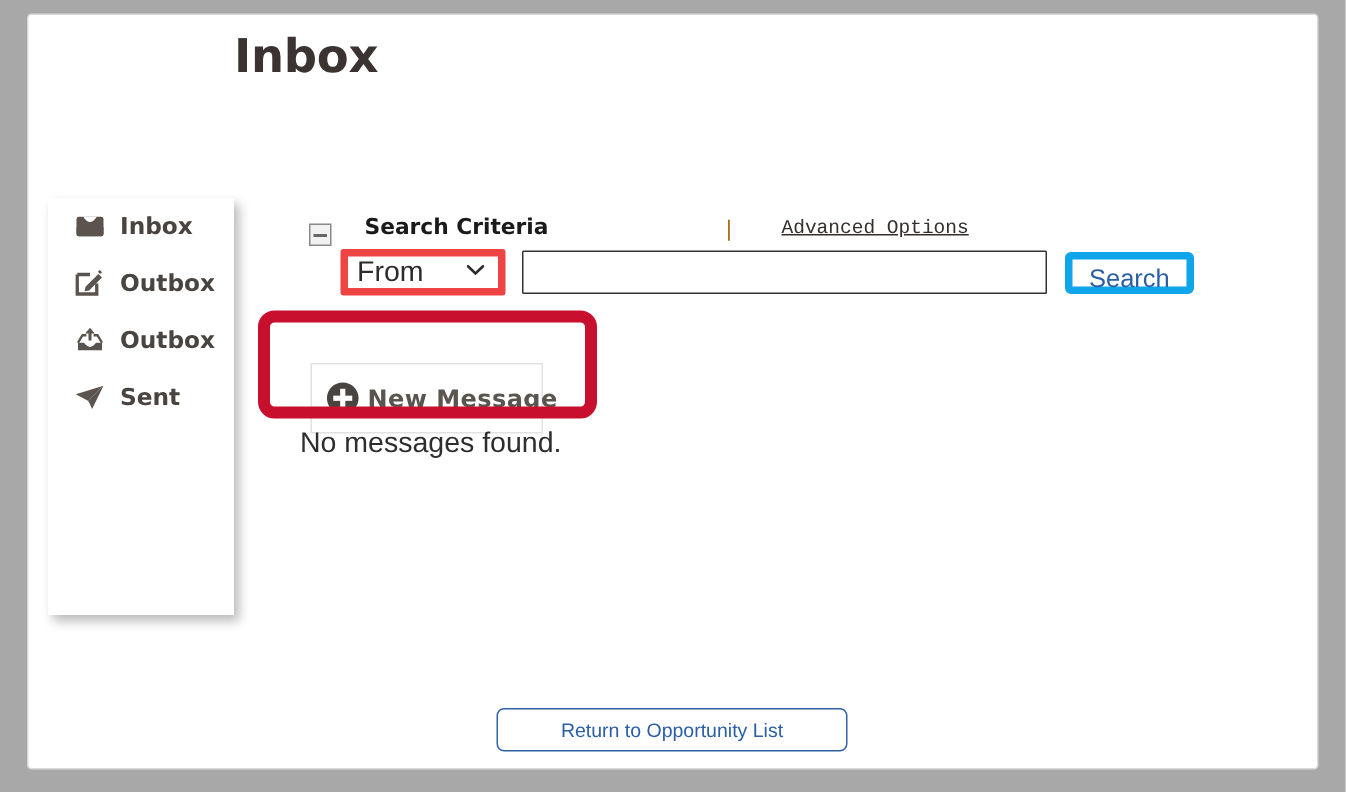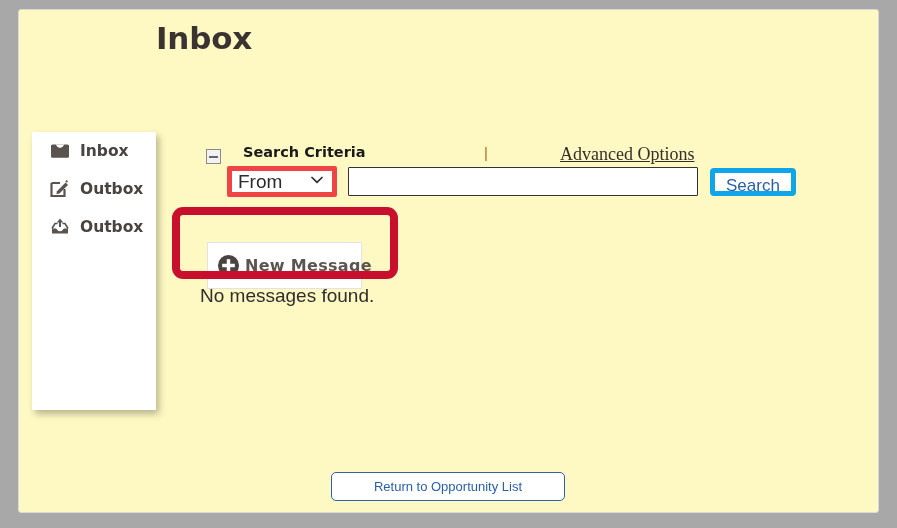--- a/index.html
+++ b/index.html
@@ -23,21 +23,21 @@
     height: 528px;
     background: #a8a8a8;
   }
 
   #page {
     position: absolute;
     left: 18px;
     top: 9px;
     width: 861px;
     height: 504px;
-    background: #fef9c3;
+    background: #ffffff;
     border: 1px solid #d9d9d9;
     border-radius: 3px;
     overflow: hidden;
   }
 
   
   #page-title {
     position: absolute;
     left: 137px;
     top: 10px;
@@ -116,27 +116,27 @@
   }
   #criteria-separator {
     position: absolute;
     left: 465px;
     top: 134px;
     font-size: 15px;
     color: #b06a18;
   }
   #advanced-options-link {
     position: absolute;
-    left: 541px;
+    left: 502px;
     top: 134px;
-    font-size: 18px;
+    font-size: 13px;
     color: #352e2b;
     text-decoration: underline;
     cursor: pointer;
-    font-family: Liberation Serif, serif;
+    font-family: Liberation Mono, monospace;
   }
 
   #search-field-select {
     position: absolute;
     left: 208px;
     top: 156px;
     width: 110px;
     height: 31px;
     font-size: 19px;
     color: #2b2b2b;
@@ -293,20 +293,29 @@
             <path d="M3 11.5 L7 11.5 Q11 17 15 11.5 L19 11.5 L19 16.5 L3 16.5 Z" fill="#5a534e"></path>
             <path d="M3 11.5 L6 6.5 L8.6 6.5" fill="none" stroke="#5a534e" stroke-width="1.6"></path>
             <path d="M19 11.5 L16 6.5 L13.4 6.5" fill="none" stroke="#5a534e" stroke-width="1.6"></path>
             <path d="M11 1.5 L14.2 5.4 L7.8 5.4 Z" fill="#5a534e"></path>
             <rect x="10" y="5" width="2" height="5" fill="#5a534e"></rect>
           </svg>
         </span>
         <span class="nav-label">Outbox</span>
       </div>
 
+      <div class="nav-item">
+        <span class="nav-icon">
+          <svg width="23" height="20" viewBox="0 0 23 20">
+            <path d="M1.5 7.8 L20 2.2 L9.6 12.2 Z" fill="#5a534e"></path>
+            <path d="M9.6 12.2 L20 2.2 L12.4 17.6 L10.6 13.6 Z" fill="#5a534e"></path>
+          </svg>
+        </span>
+        <span class="nav-label">Sent</span>
+      </div>
 
     </nav>
 
     <button id="collapse-toggle">
       <span class="minus"></span>
     </button>
 
     <div id="search-criteria-label">Search Criteria</div>
     <div id="criteria-separator">|</div>
     <a id="advanced-options-link">Advanced Options</a>

